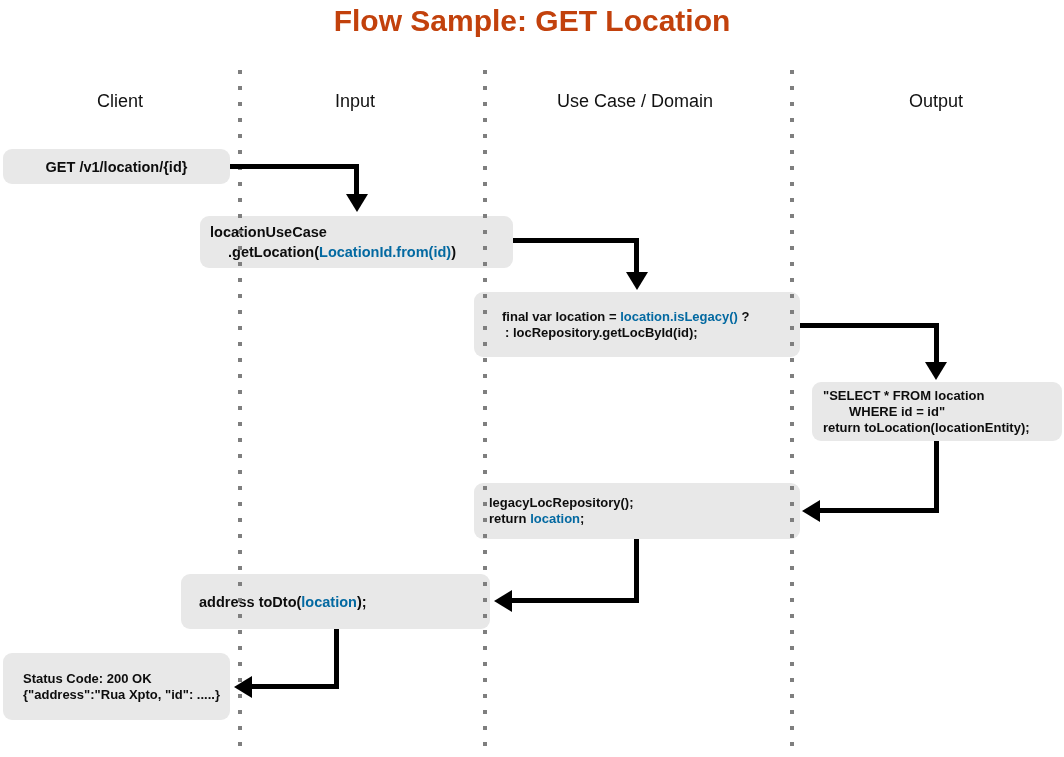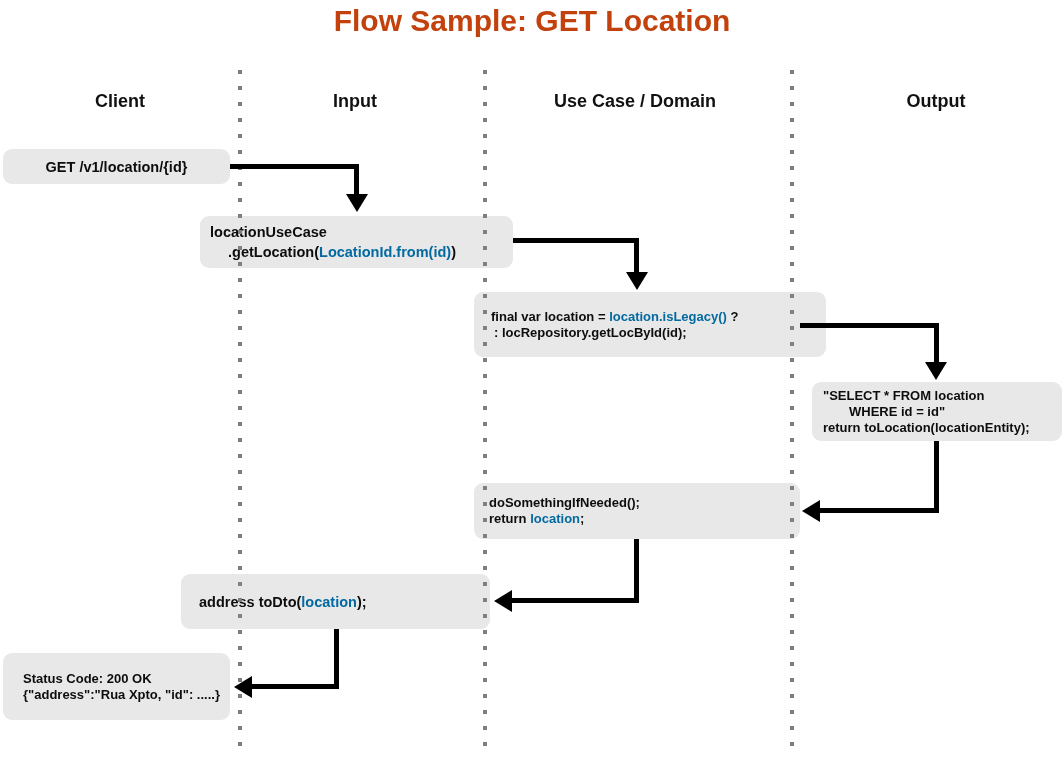--- a/index.html
+++ b/index.html
@@ -19,21 +19,21 @@
     font-size: 30px;
     font-weight: bold;
     color: #c2410c;
     z-index: 4;
   }
   .lane-label {
     position: absolute;
     top: 91px;
     transform: translateX(-50%);
     font-size: 18px;
-    font-weight: bold;
+    font-weight: normal;
     color: #111111;
     white-space: nowrap;
     z-index: 4;
   }
   .separator {
     position: absolute;
     top: 70px;
     width: 4px;
     height: 686px;
     background-image: repeating-linear-gradient(to bottom, #7f7f7f 0 4px, transparent 4px 16px);
@@ -49,21 +49,21 @@
     flex-direction: column;
     justify-content: center;
     z-index: 1;
   }
   .node .ln { white-space: nowrap; }
   .code-blue { color: #0369a1; }
 
   .node-request { left: 3px; top: 149px; width: 227px; height: 35px; font-size: 14.5px; align-items: center; }
   .node-usecase-call { left: 200px; top: 216px; width: 313px; height: 52px; font-size: 14.5px; padding-left: 10px; line-height: 20px; }
   .node-usecase-call .indent1 { padding-left: 18px; }
-  .node-domain-logic { left: 474px; top: 292px; width: 352px; height: 65px; font-size: 13px; padding-left: 17px; line-height: 16px; }
+  .node-domain-logic { left: 474px; top: 292px; width: 326px; height: 65px; font-size: 13px; padding-left: 28px; line-height: 16px; }
   .node-domain-logic .indent1 { padding-left: 12px; }
   .node-domain-logic .indent2 { padding-left: 3px; }
   .node-repository-sql { left: 812px; top: 382px; width: 250px; height: 59px; font-size: 13px; padding-left: 11px; line-height: 16px; }
   .node-repository-sql .indent1 { padding-left: 26px; }
   .node-post-process { left: 474px; top: 483px; width: 326px; height: 56px; font-size: 13px; padding-left: 15px; line-height: 16px; }
   .node-map-to-dto { left: 181px; top: 574px; width: 309px; height: 55px; font-size: 14.5px; padding-left: 18px; }
   .node-response { left: 3px; top: 653px; width: 227px; height: 67px; font-size: 13px; padding-left: 20px; line-height: 16px; }
 
   .seg { position: absolute; background: #000000; z-index: 6; }
   .arrowhead { position: absolute; width: 0; height: 0; z-index: 6; }
@@ -100,21 +100,21 @@
     <div class="ln indent2">: locRepository.getLocById(id);</div>
   </div>
 
   <div class="node node-repository-sql">
     <div class="ln">"SELECT * FROM location</div>
     <div class="ln indent1">WHERE id = id"</div>
     <div class="ln">return toLocation(locationEntity);</div>
   </div>
 
   <div class="node node-post-process">
-    <div class="ln">doSomethingIfNeeded();</div>
+    <div class="ln">legacyLocRepository();</div>
     <div class="ln"><span>return </span><span class="code-blue">location</span><span>;</span></div>
   </div>
 
   <div class="node node-map-to-dto">
     <div class="ln"><span>address toDto(</span><span class="code-blue">location</span><span>);</span></div>
   </div>
 
   <div class="node node-response">
     <div class="ln">Status Code: 200 OK</div>
     <div class="ln">{"address":"Rua Xpto, "id": .....}</div>

